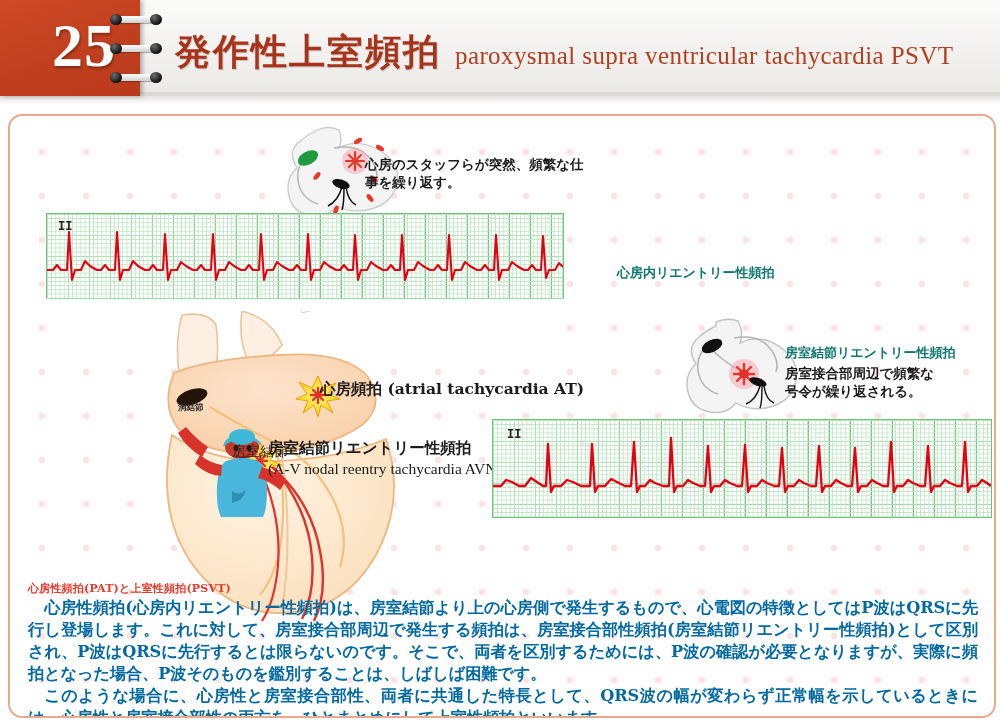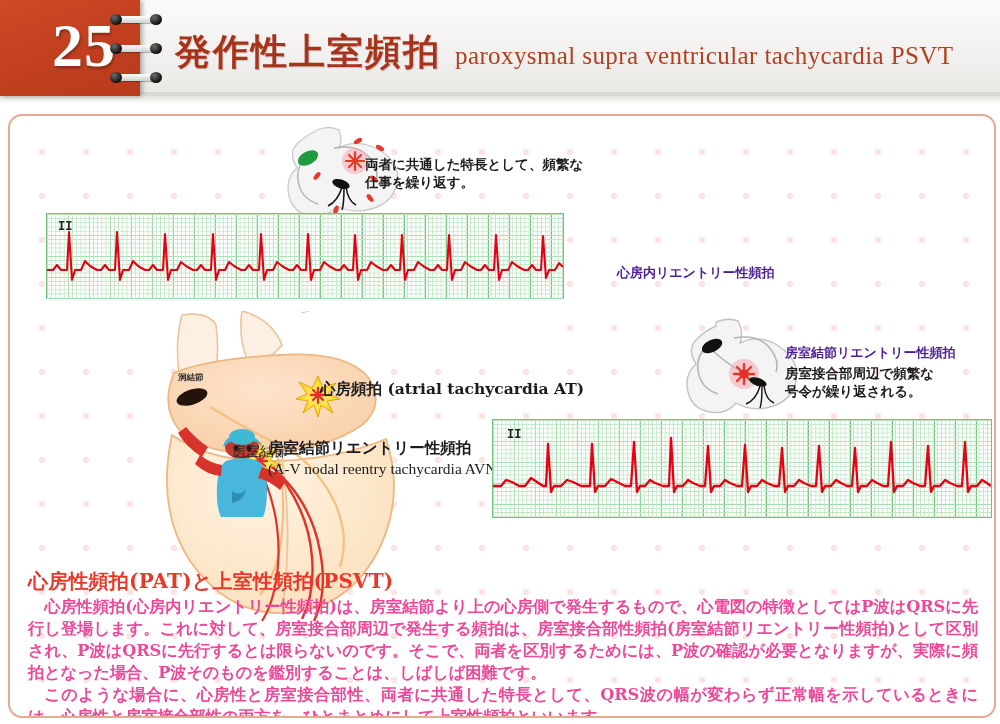--- a/index.html
+++ b/index.html
@@ -98,46 +98,46 @@
   .lead{
     position:absolute;font-size:12px;color:#222;font-weight:bold;
     font-family:Liberation Mono, monospace;
   }
   #ecg1{left:36px;top:97px;width:516px;height:86px;}
   #ecg1-white{position:absolute;left:36px;top:183px;width:516px;height:30px;background:#fff;border:1px solid #fff;}
   #ecg2{left:482px;top:303px;width:498px;height:97px;}
 
   
   .lbl{position:absolute;font-family:"DejaVu Serif","Liberation Serif",serif;}
-  .lbl-red{color:#4c1d95;font-weight:bold;}
+  .lbl-red{color:#0f766e;font-weight:bold;}
   .lbl-dark{color:#1b1b1b;}
   .cap-note{position:absolute;color:#1b1b1b;line-height:1.32;}
 
   .t-top-note{left:355px;top:40px;width:230px;font-size:13.5px;font-weight:bold;}
   .t-iart{left:607px;top:148px;font-size:13px;}
   .t-at{left:310px;top:263px;font-size:15.5px;font-weight:bold;white-space:nowrap;}
   .t-avnrt1{left:258px;top:322px;font-size:15.5px;font-weight:bold;white-space:nowrap;}
   .t-avnrt2{left:258px;top:344px;font-size:15.5px;white-space:nowrap;
             font-family:"Liberation Serif","DejaVu Serif",serif;}
   .t-avnrt-red{left:775px;top:228px;font-size:13px;}
   .t-avnrt-note{left:775px;top:249px;width:162px;font-size:13.5px;font-weight:bold;}
-  .t-sinus{left:168px;top:256px;font-size:8.5px;color:#2a2a2a;font-weight:bold;}
+  .t-sinus{left:168px;top:286px;font-size:8.5px;color:#2a2a2a;font-weight:bold;}
   .t-avnode{left:222px;top:327px;font-size:14px;color:#2a2a2a;font-weight:normal;}
 
   
   .para{
     position:absolute;left:18px;top:448px;width:950px;
     font-family:"DejaVu Serif","Liberation Serif",serif;
   }
   .para h3{
-    margin:4px 0 1px 0;font-size:20px;color:#e8382a;font-weight:bold;
+    margin:17px 0 1px 0;font-size:11px;color:#e8382a;font-weight:bold;
     letter-spacing:.2px;
   }
   .para p{
-    margin:0;font-size:16.2px;color:#ec4899;line-height:1.355;
+    margin:0;font-size:16.2px;color:#0369a1;line-height:1.355;
     letter-spacing:-.1px;text-align:justify;font-weight:bold;
   }
   .para p.indent{text-indent:1em;}
 </style>
 </head>
 <body>
 
 <div class="page">
 
   <div class="header">
@@ -195,21 +195,21 @@
           <ellipse cx="96" cy="17" rx="4.6" ry="2.3" transform="rotate(-30 96 17)"></ellipse>
           <ellipse cx="118" cy="24" rx="4.6" ry="2.3" transform="rotate(30 118 24)"></ellipse>
           <ellipse cx="55" cy="52" rx="4.6" ry="2.3" transform="rotate(-50 55 52)"></ellipse>
           <ellipse cx="112" cy="55" rx="4.6" ry="2.3" transform="rotate(40 112 55)"></ellipse>
           <ellipse cx="74" cy="86" rx="4.6" ry="2.3" transform="rotate(-70 74 86)"></ellipse>
           <ellipse cx="108" cy="74" rx="4.6" ry="2.3" transform="rotate(50 108 74)"></ellipse>
         </g>
       </g>
     </svg>
 
-    <div class="cap-note t-top-note">両者に共通した特長として、頻繁な仕事を繰り返す。</div>
+    <div class="cap-note t-top-note">心房のスタッフらが突然、頻繁な仕事を繰り返す。</div>
 
     <div class="ecg" id="ecg1">
       <svg width="516" height="86" viewBox="0 0 516 86" preserveAspectRatio="none">
         <polyline fill="none" stroke="#e60012" stroke-width="2.1" stroke-linejoin="round" points="0,56 6,56 10,51 14,56 20,56 22,18 25,66 28,56 34,56 38,47 43,52 50,56 54,56
                   58,51 62,56 68,56 70,18 73,66 76,56 82,56 86,47 91,52 98,56 102,56
                   106,51 110,56 116,56 118,20 121,66 124,56 130,56 134,48 139,52 146,56 150,56
                   154,51 158,56 164,56 166,20 169,66 172,56 178,56 182,48 187,52 194,56 198,56
                   202,51 206,56 212,56 214,20 217,66 220,56 226,56 230,48 235,52 242,56 246,56
                   250,51 254,56 259,56 261,20 264,66 267,56 273,56 277,48 282,52 289,56 293,56
                   297,51 301,56 306,56 308,21 311,66 314,56 320,56 324,48 329,52 336,56 340,56

